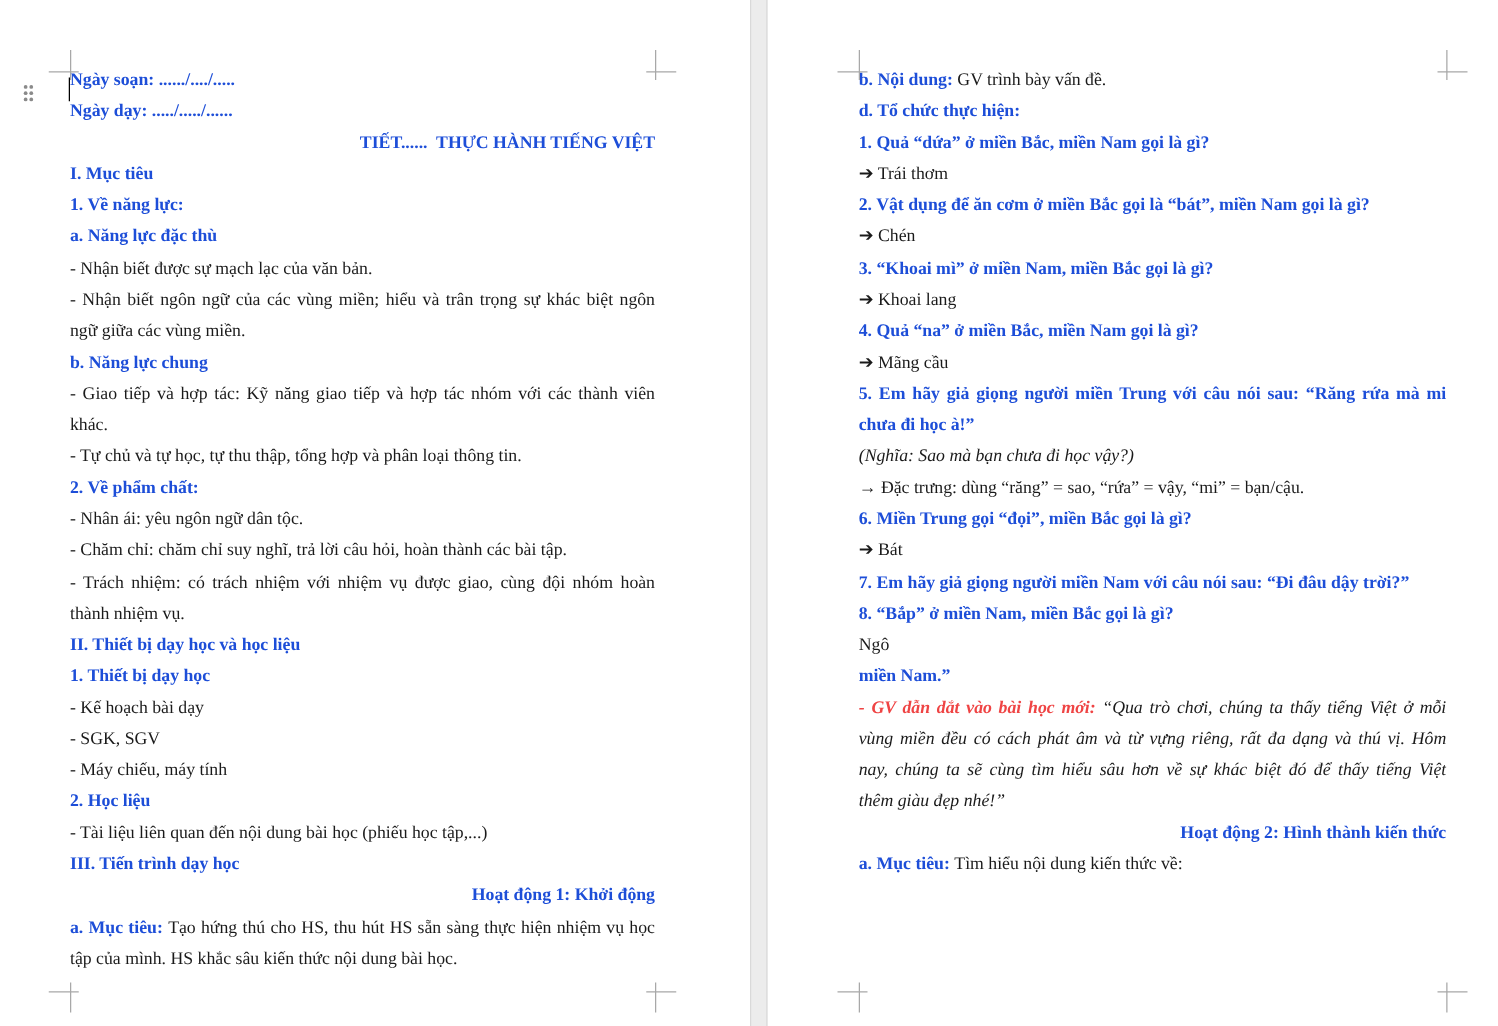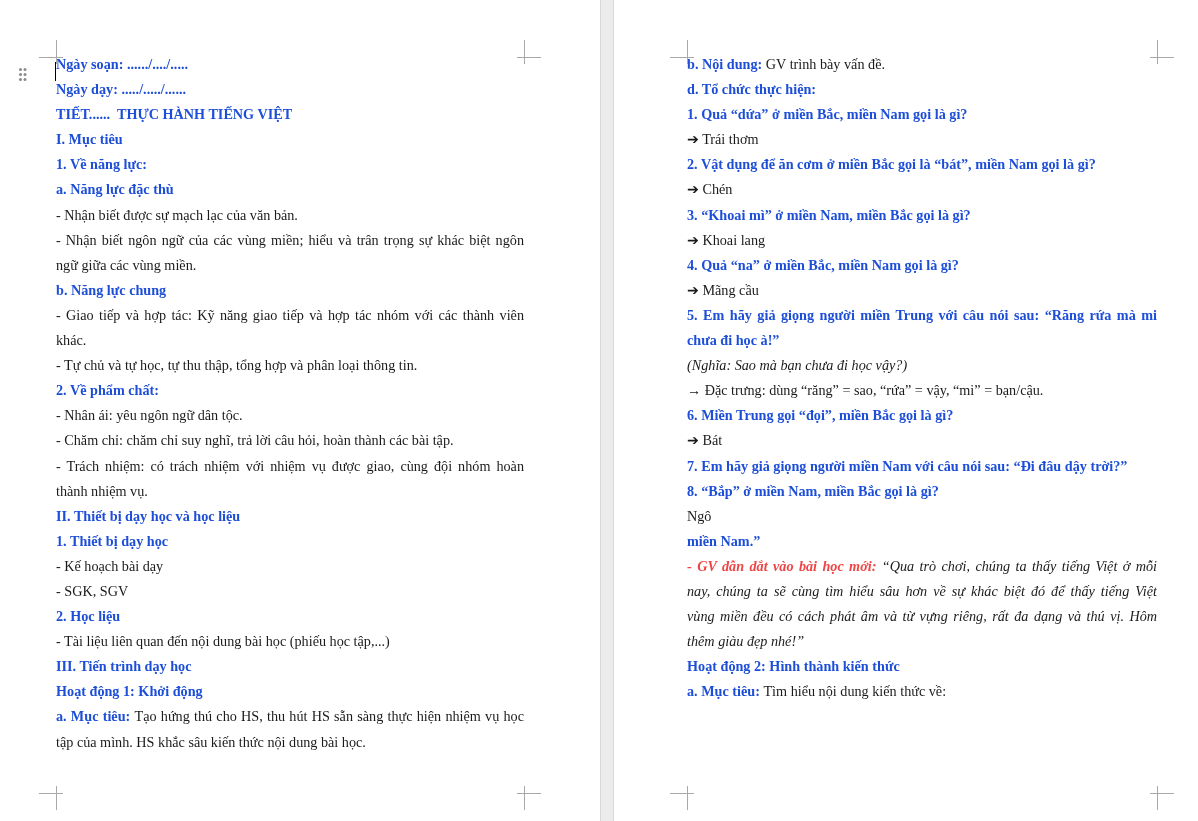--- a/index.html
+++ b/index.html
@@ -10,21 +10,21 @@
   }
   .page{position:absolute;top:0;height:821px;background:#ffffff}
   #page1{left:0;width:600px}
   #page2{left:614px;width:584px}
   .gap{position:absolute;left:600px;top:0;width:14px;height:821px;
        background:#ececec;border-left:1px solid #d9d9d9;border-right:1px solid #d9d9d9;box-sizing:border-box}
   .content{position:absolute;top:52px}
   #c1{left:56px;width:468px}
   #c2{left:687px;width:470px}
   .line{height:25.1px;line-height:25.1px;font-size:14.2px;color:#1a1a1a;white-space:pre;overflow:hidden}
-  .line.c{text-align:left}
+  .line.c{text-align:right}
   .line.js{white-space:normal;text-align:justify;text-align-last:justify}
   .b{font-weight:bold;color:#1d4ed8}
   .i{font-style:italic}
   .bi{font-weight:bold;font-style:italic;color:#ef4444}
   .mark{position:absolute;background:#a8a8a8}
   .caret{position:absolute;left:55px;top:62px;width:1px;height:19px;background:#000}
   .handle{position:absolute;left:19px;top:68px;width:3px;height:3px;border-radius:50%;background:#8a8a8a;
           box-shadow:4.5px 0 0 #8a8a8a,0 5px 0 #8a8a8a,4.5px 5px 0 #8a8a8a,0 10px 0 #8a8a8a,4.5px 10px 0 #8a8a8a}
 </style>
 </head>
@@ -53,20 +53,21 @@
     <div class="line"><span>- Tự chủ và tự học, tự thu thập, tổng hợp và phân loại thông tin.</span></div>
     <div class="line"><span class="b">2. Về phẩm chất:</span></div>
     <div class="line"><span>- Nhân ái: yêu ngôn ngữ dân tộc.</span></div>
     <div class="line"><span>- Chăm chỉ: chăm chỉ suy nghĩ, trả lời câu hỏi, hoàn thành các bài tập.</span></div>
     <div class="line js"><span>- Trách nhiệm: có trách nhiệm với nhiệm vụ được giao, cùng đội nhóm hoàn</span></div>
     <div class="line"><span>thành nhiệm vụ.</span></div>
     <div class="line"><span class="b">II. Thiết bị dạy học và học liệu</span></div>
     <div class="line"><span class="b">1. Thiết bị dạy học</span></div>
     <div class="line"><span>- Kế hoạch bài dạy</span></div>
     <div class="line"><span>- SGK, SGV</span></div>
+    <div class="line"><span>- Máy chiếu, máy tính</span></div>
     <div class="line"><span class="b">2. Học liệu</span></div>
     <div class="line"><span>- Tài liệu liên quan đến nội dung bài học (phiếu học tập,...)</span></div>
     <div class="line"><span class="b">III. Tiến trình dạy học</span></div>
     <div class="line c"><span class="b">Hoạt động 1: Khởi động</span></div>
     <div class="line js"><span class="b">a. Mục tiêu: </span><span>Tạo hứng thú cho HS, thu hút HS sẵn sàng thực hiện nhiệm vụ học</span></div>
     <div class="line"><span>tập của mình. HS khắc sâu kiến thức nội dung bài học.</span></div>
   </div>
 <div class="content" id="c2">
     <div class="line"><span class="b">b. Nội dung: </span><span>GV trình bày vấn đề.</span></div>
     <div class="line"><span class="b">d. Tổ chức thực hiện:</span></div>
@@ -82,22 +83,22 @@
     <div class="line"><span class="b">chưa đi học à!”</span></div>
     <div class="line"><span class="i">(Nghĩa: Sao mà bạn chưa đi học vậy?)</span></div>
     <div class="line"><span>→ Đặc trưng: dùng “răng” = sao, “rứa” = vậy, “mi” = bạn/cậu.</span></div>
     <div class="line"><span class="b">6. Miền Trung gọi “đọi”, miền Bắc gọi là gì?</span></div>
     <div class="line"><span>➔ Bát</span></div>
     <div class="line"><span class="b">7. Em hãy giả giọng người miền Nam với câu nói sau: “Đi đâu dậy trời?”</span></div>
     <div class="line"><span class="b">8. “Bắp” ở miền Nam, miền Bắc gọi là gì?</span></div>
     <div class="line"><span>Ngô</span></div>
     <div class="line"><span class="b">miền Nam.”</span></div>
     <div class="line js"><span class="bi">- GV dẫn dắt vào bài học mới: </span><span class="i">“Qua trò chơi, chúng ta thấy tiếng Việt ở mỗi</span></div>
+    <div class="line js"><span class="i">vùng miền đều có cách phát âm và từ vựng riêng, rất đa dạng và thú vị. Hôm</span></div>
     <div class="line js"><span class="i">nay, chúng ta sẽ cùng tìm hiểu sâu hơn về sự khác biệt đó để thấy tiếng Việt</span></div>
-    <div class="line js"><span class="i">vùng miền đều có cách phát âm và từ vựng riêng, rất đa dạng và thú vị. Hôm</span></div>
     <div class="line"><span class="i">thêm giàu đẹp nhé!”</span></div>
     <div class="line c"><span class="b">Hoạt động 2: Hình thành kiến thức</span></div>
     <div class="line"><span class="b">a. Mục tiêu: </span><span>Tìm hiểu nội dung kiến thức về:</span></div>
   </div>
 
 <div class="mark" style="left: 56px; top: 40px; width: 1px; height: 24px;"></div>
 <div class="mark" style="top: 57px; left: 39px; width: 24px; height: 1px;"></div>
 <div class="mark" style="left: 524px; top: 40px; width: 1px; height: 24px;"></div>
 <div class="mark" style="top: 57px; left: 517px; width: 24px; height: 1px;"></div>
 <div class="mark" style="left: 56px; top: 786px; width: 1px; height: 24px;"></div>

